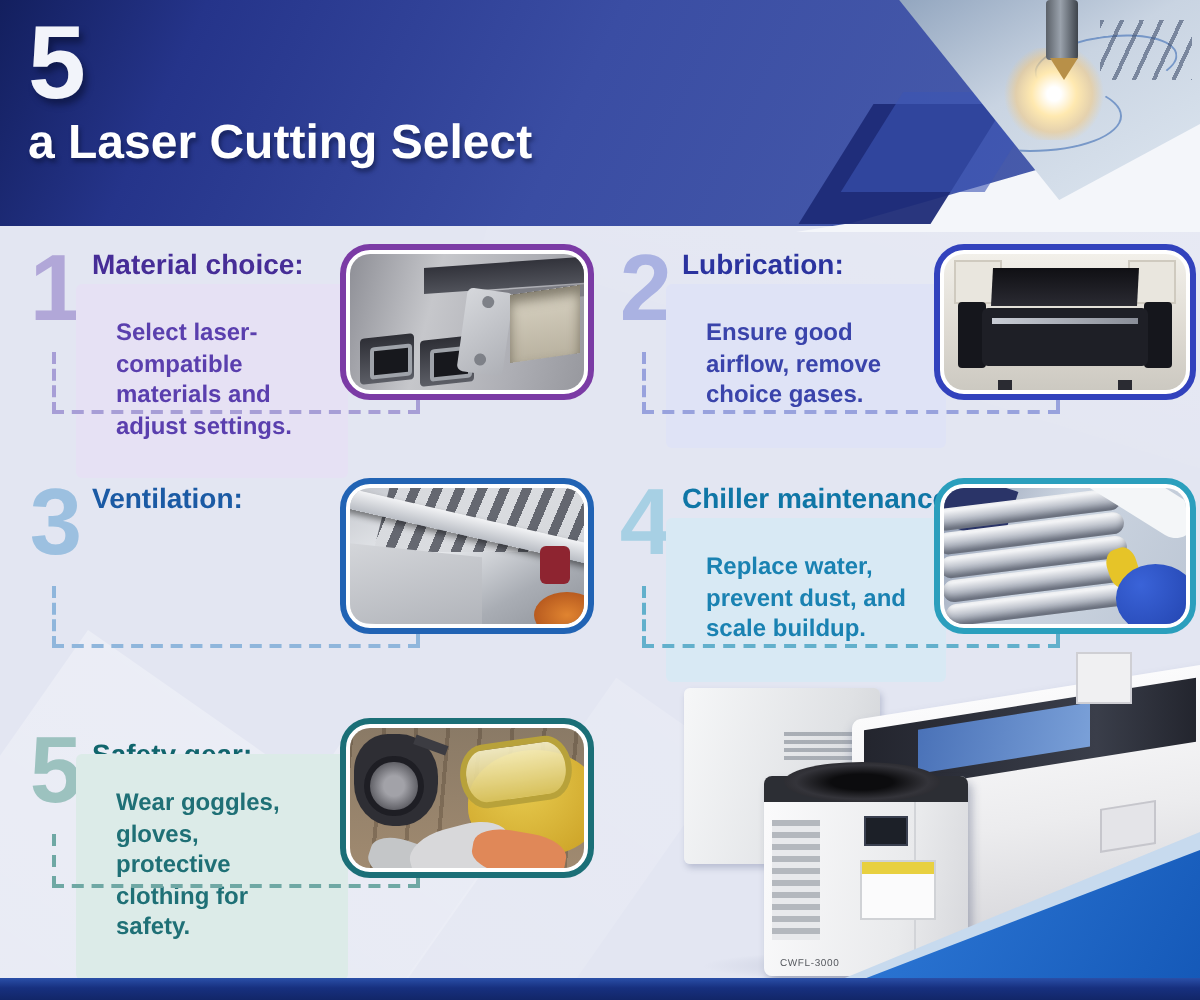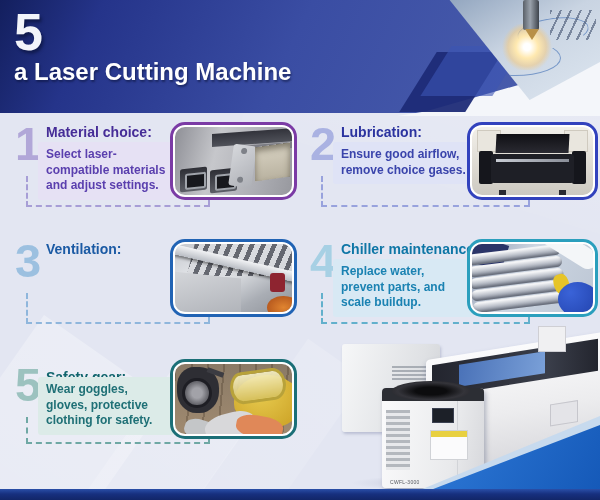--- a/index.html
+++ b/index.html
@@ -46,21 +46,21 @@
   .i1{left:8px;top:118px;  --num:#b1a7d8;--ttl:#462d97;--txt:#5a3fae;--box:#e6e1f4;--bdr:#7b3ba5;--con:#a79ed6;}
   .i2{left:303px;top:118px;--num:#aab2e2;--ttl:#2b339f;--txt:#3a44ab;--box:#dfe3f6;--bdr:#3242bd;--con:#98a2dd;}
   .i3{left:8px;top:235px;  --num:#9cc0e0;--ttl:#1b5aa4;--txt:#2a6cb4;--box:#d8e3f2;--bdr:#2163b4;--con:#8fb6dc;}
   .i4{left:303px;top:235px;--num:#a7d0e4;--ttl:#0f76a6;--txt:#1a82b2;--box:#d8e9f4;--bdr:#2b9fbd;--con:#62b0cc;}
   .i5{left:8px;top:353px;  --num:#9cc2bf;--ttl:#10656c;--txt:#1f7076;--box:#dcebe8;--bdr:#1b6f77;--con:#6fa8a4;}
   .num{position:absolute;left:0;top:2px;width:38px;text-align:center;font-size:47px;font-weight:bold;
     color:var(--num);line-height:1;letter-spacing:-2px;}
   .heading{position:absolute;left:38px;top:6px;margin:0;font-size:14px;font-weight:bold;color:var(--ttl);white-space:nowrap;}
   .descbox{position:absolute;left:30px;top:24px;width:124px;background:var(--box);border-radius:3px;padding:5px 4px 6px 8px;}
   .i2 .descbox,.i4 .descbox{width:128px;}
-  .desc{margin:0;font-size:12px;font-weight:bold;line-height:1.3;color:var(--txt);}
+  .desc{margin:12px;font-size:12px;font-weight:bold;line-height:1.3;color:var(--txt);}
   .photo{position:absolute;left:162px;top:4px;width:127px;height:78px;box-sizing:border-box;
     border:3px solid var(--bdr);border-radius:15px;background:#fff;padding:2px;}
   .i2 .photo,.i4 .photo{left:164px;width:131px;}
   .photo-inner{position:relative;width:100%;height:100%;border-radius:10px;overflow:hidden;}
   .connector{position:absolute;left:18px;top:58px;height:29px;width:182px;
     border-left:2px dashed var(--con);border-bottom:2px dashed var(--con);}
   .i2 .connector,.i4 .connector{width:207px;}
   .tick{position:absolute;left:200px;top:78px;height:9px;border-left:2px dashed var(--con);}
   .i2 .tick,.i4 .tick{left:225px;}
   .i5 .num{top:8px;} .i5 .heading{top:16px;} .i5 .descbox{top:24px;} .i5 .photo{top:6px;height:80px;}
@@ -179,21 +179,21 @@
 
 <div class="canvas">
 
   <div class="stripe s1"></div>
   <div class="stripe s2"></div>
   <div class="stripe s3"></div>
   <div class="stripe s4"></div>
 
   <div class="header">
     <span class="title-big5">5</span>
-    <span class="title-l2">a Laser Cutting Machine</span>
+    <span class="title-l2">a Laser Cutting Select</span>
   </div>
   <div class="band"></div>
   <div class="acc1"></div>
   <div class="acc2"></div>
   <div class="header-photo">
     <div class="lh-arc arc1"></div>
     <div class="lh-arc arc2"></div>
     <div class="lh-marks"></div>
     <div class="lh-glow"></div>
     <div class="lh-body"></div>
@@ -264,21 +264,21 @@
         <div class="p3-red"></div>
         <div class="p3-orange"></div>
       </div>
     </div>
   </div>
 
   <div class="item i4">
     <div class="num">4</div>
     <h3 class="heading">Chiller maintenance:</h3>
     <div class="descbox">
-      <p class="desc">Replace water, prevent parts, and scale buildup.</p>
+      <p class="desc">Replace water, prevent dust, and scale buildup.</p>
     </div>
     <div class="connector"></div>
     <div class="tick"></div>
     <div class="photo">
       <div class="photo-inner p4">
         <div class="p4-corner"></div>
         <div class="p4-coils">
           <div class="p4-coil"></div>
           <div class="p4-coil"></div>
           <div class="p4-coil"></div>

